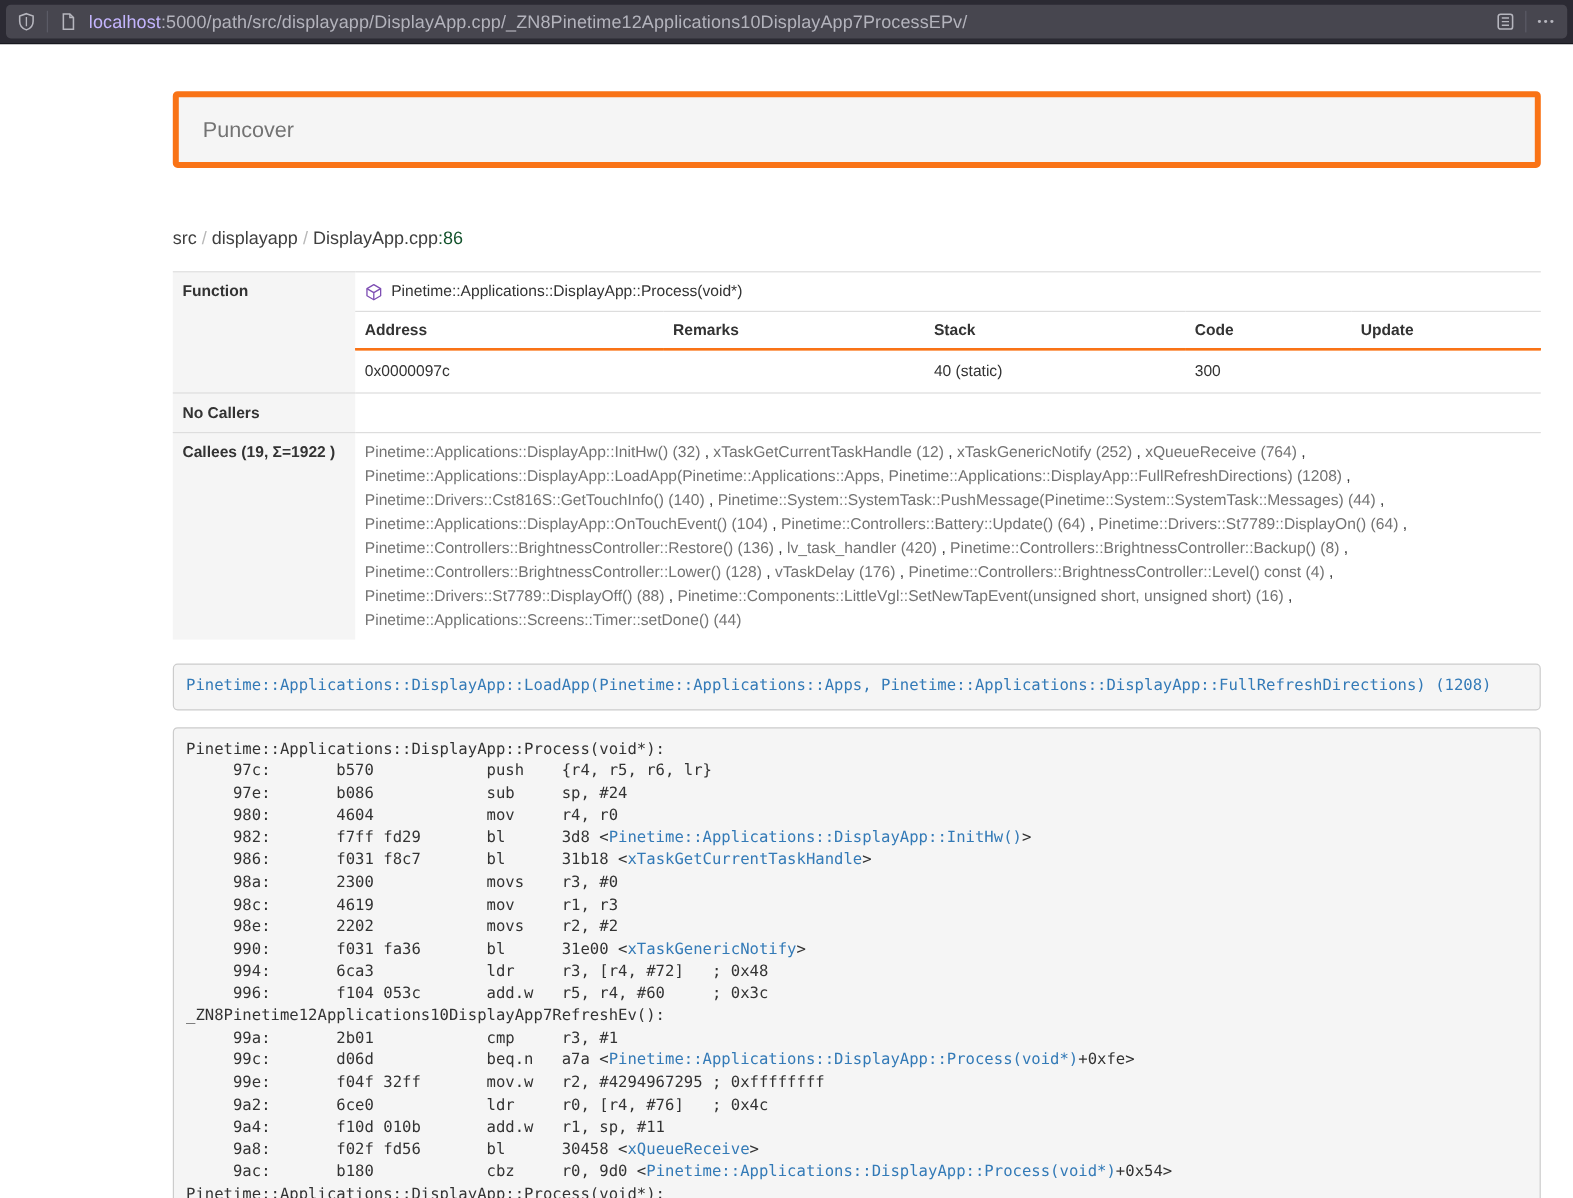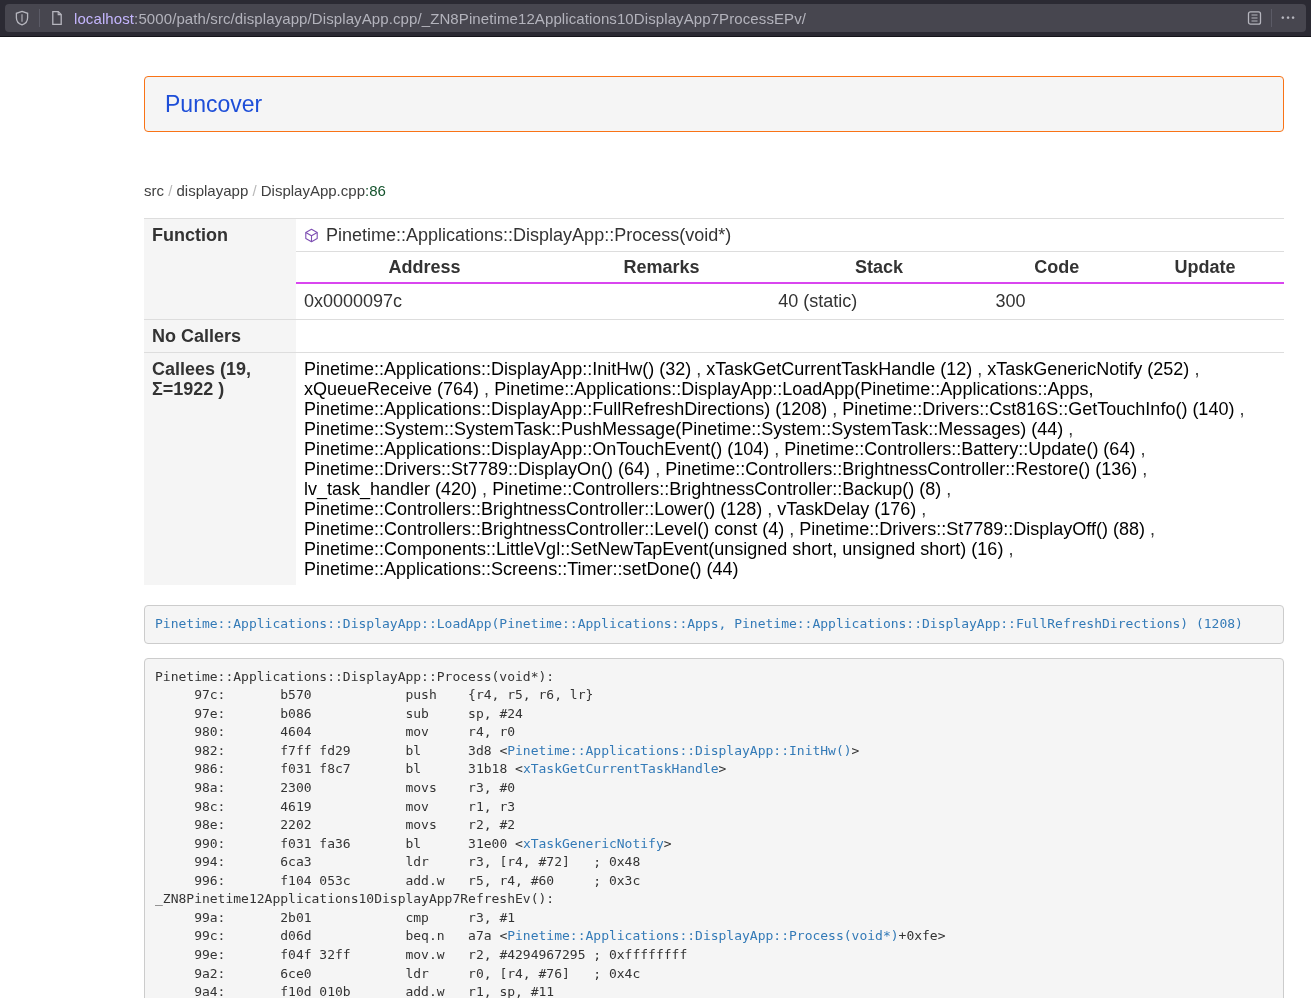--- a/index.html
+++ b/index.html
@@ -13,38 +13,38 @@
   .tbicon svg{display:block}
   .vdiv{width:1px;height:18px;background:#5b5b66;margin:0 6px;flex:0 0 auto}
   .urltext{flex:1;white-space:nowrap;overflow:hidden;font-size:15px;color:#b3b3bc;margin-left:6px;letter-spacing:.1px}
   .urltext .host{color:#c4b5fd}
   .dots{color:#b6b6be;font-size:9px;letter-spacing:2px;font-weight:bold}
 
   
   .page{padding:39px 0 0 144px;background:#fff}
   .container{width:1140px}
 
-  .well{background:#f5f5f5;border:1px solid #f97316;border-radius:4px;padding:14px 20px;font-size:23px;line-height:26px;color:#1d4ed8}
+  .well{background:#f5f5f5;border:5px solid #f97316;border-radius:4px;padding:14px 20px;font-size:18px;line-height:26px;color:#737373}
 
   .crumbs{margin:49px 0 5px;font-size:15px;line-height:20px}
   .crumbs a{color:#404040;text-decoration:none}
   .crumbs .sep{color:#b8b8b8}
   .crumbs .suffix{color:#14532d}
 
-  table.main{width:100%;border-collapse:collapse;font-size:18px;margin:17px 0 20px}
+  table.main{width:100%;border-collapse:collapse;font-size:13px;margin:17px 0 20px}
   table.main>tbody>tr>th.rowlabel{width:152px;text-align:left;vertical-align:top;padding:6px 8px;border-top:1px solid #ddd;background:#f5f5f5;font-weight:bold;line-height:20px}
   table.main>tbody>tr>td{border-top:1px solid #ddd;padding:0;line-height:20px;vertical-align:top}
   table.main>tbody>tr>td.padded{padding:6px 8px}
   .symbol-line{padding:6px 8px;display:flex;align-items:center}
   .symbol-line .cube{margin-right:7px;display:inline-flex;flex:0 0 auto}
   table.inner{width:100%;border-collapse:collapse}
-  table.inner th{text-align:center;font-weight:bold;padding:5px 8px;border-top:1px solid #ddd;border-bottom:2px solid #d946ef;line-height:20px}
+  table.inner th{text-align:left;font-weight:bold;padding:5px 8px;border-top:1px solid #ddd;border-bottom:2px solid #f97316;line-height:20px}
   table.inner td{padding:7px 8px 8px;line-height:20px}
   .callees{padding:6px 8px;line-height:20px}
-  .callees a{color:#000000;text-decoration:none}
+  .callees a{color:#737373;text-decoration:none}
   .callees .csep{color:#333}
 
   pre{background:#f5f5f5;border:1px solid #ccc;border-radius:4px;padding:9px 10px;margin:0 0 14px;font-family:"DejaVu Sans Mono",monospace;font-size:13px;line-height:1.42857;color:#333;white-space:pre;tab-size:8;-moz-tab-size:8;overflow:hidden}
   pre a{color:#337ab7;text-decoration:none}
   .asm{margin-bottom:0}
 </style>
 </head>
 <body>
 
 <div class="toolbar">

